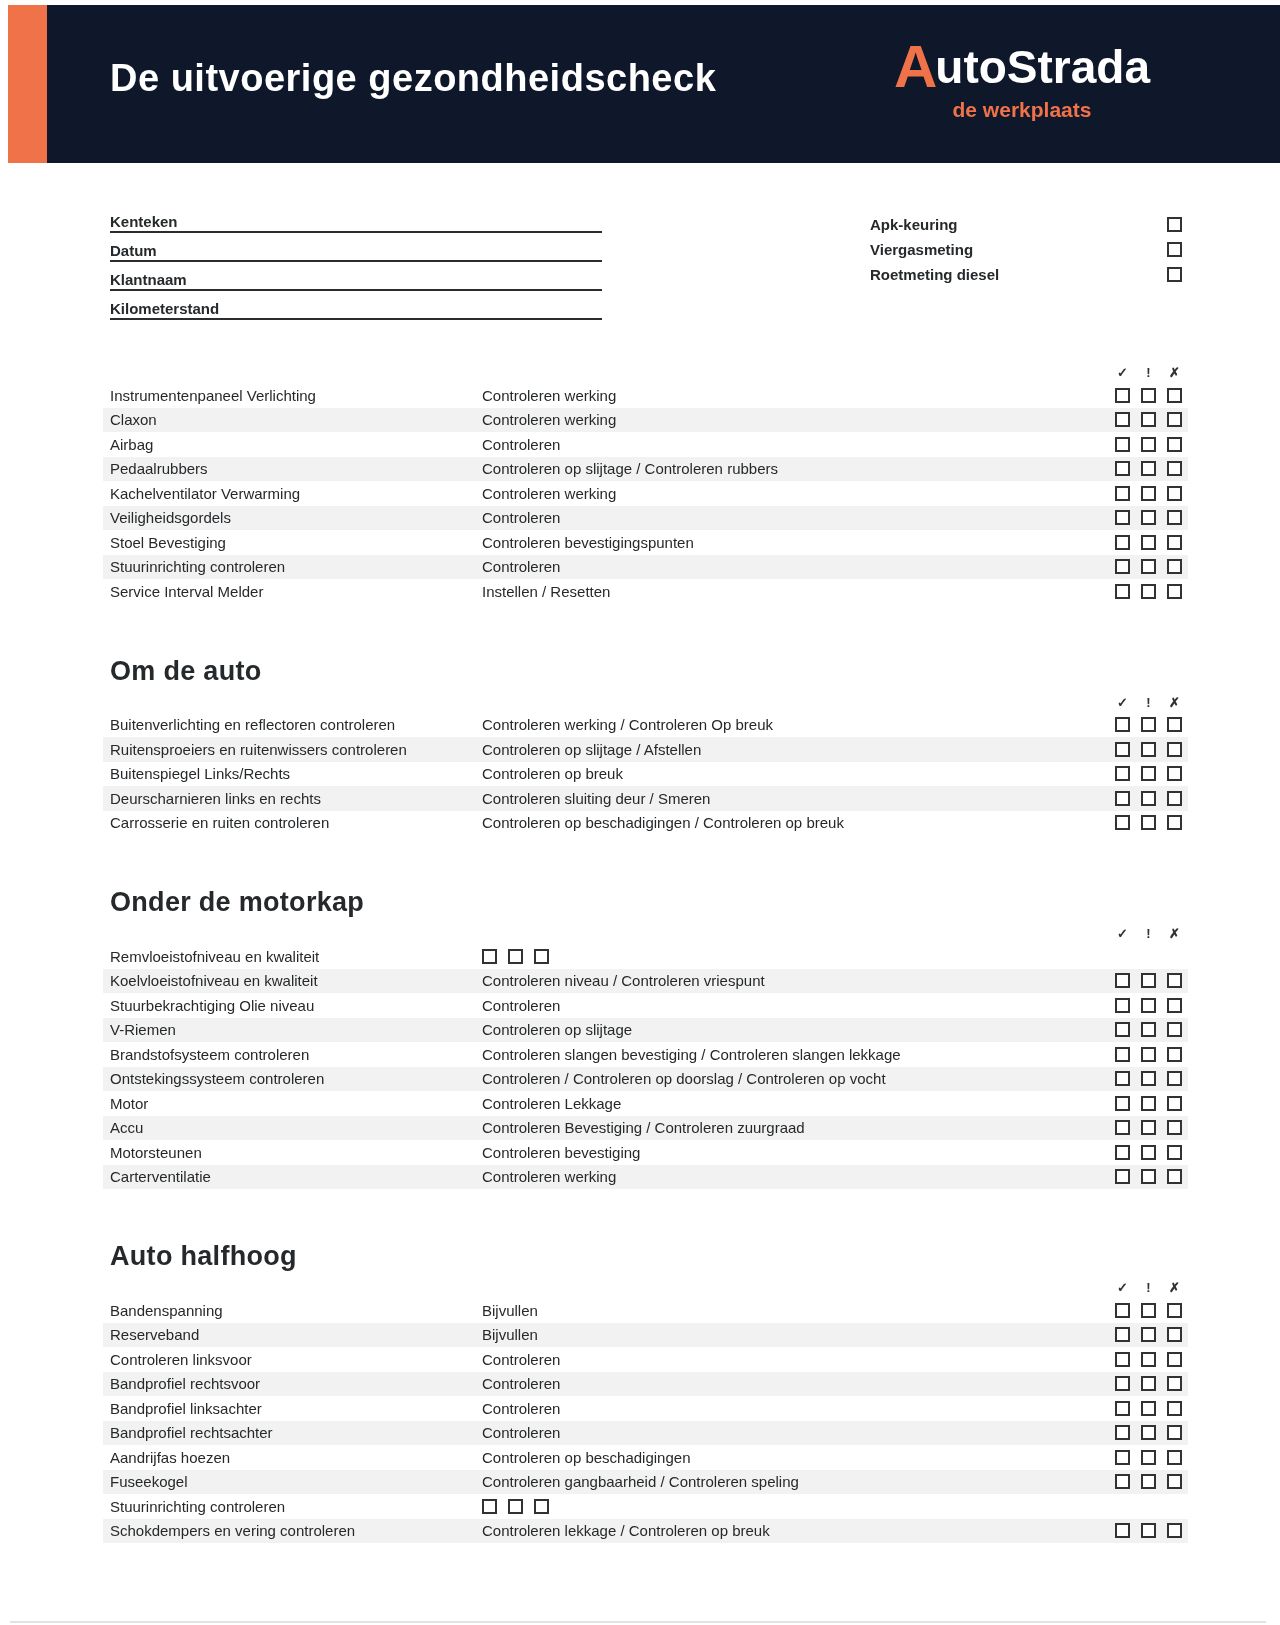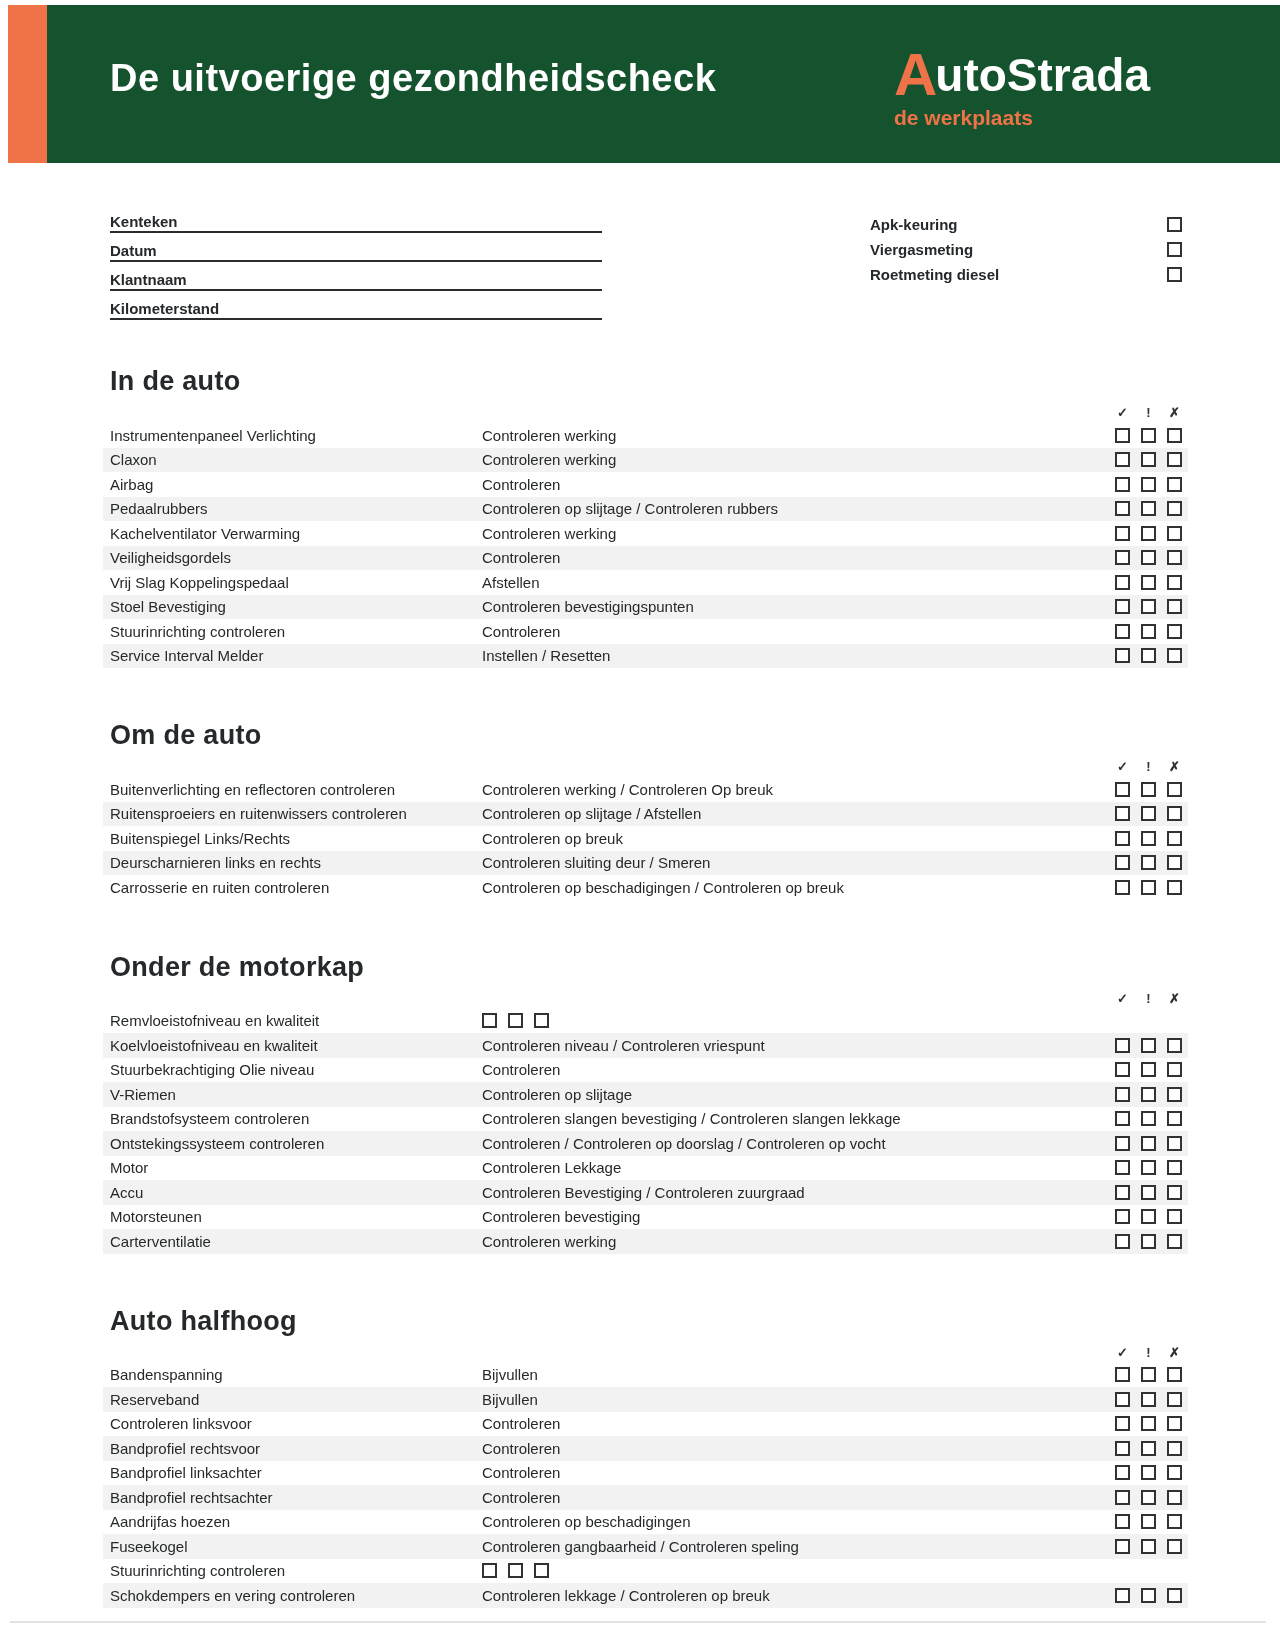--- a/index.html
+++ b/index.html
@@ -6,29 +6,29 @@
   html, body { background: #ffffff; }
   body {
     width: 1280px; height: 1625px;
     position: relative; overflow: hidden;
     font-family: "Liberation Sans", sans-serif;
     color: #26292B;
   }
   
   .header {
     position: absolute; top: 5px; left: 8px; right: 0; height: 158px;
-    background: #14532d;
+    background: #0f172a;
   }
   .accent-bar { position: absolute; left: 0; top: 0; bottom: 0; width: 39px; background: #EF7249; }
   .page-title {
     position: absolute; left: 102px; top: 52px;
     color: #ffffff; font-size: 38px; font-weight: bold; letter-spacing: .5px;
     white-space: nowrap;
   }
-  .logo { position: absolute; right: 130px; top: 40px; text-align: left; line-height: 1; }
+  .logo { position: absolute; right: 130px; top: 32px; text-align: center; line-height: 1; }
   .logo-name { font-weight: bold; color: #ffffff; font-size: 46px; white-space: nowrap; }
   .logo-a { color: #EF7249; font-size: 60px; vertical-align: -4px; letter-spacing: -2px; }
   .logo-tag { color: #EF7249; font-size: 21px; font-weight: bold; margin-top: 2px; }
   
   .content { position: absolute; top: 163px; left: 110px; width: 1078px; }
   .form-area { margin-top: 51px; display: flex; justify-content: space-between; }
   .form-fields { width: 492px; }
   .field { margin-bottom: 10px; }
   .field label { display: block; font-size: 15px; font-weight: bold; line-height: 16px; }
   .field-line { border-bottom: 2px solid #2A2D2F; height: 3px; cursor: text; }
@@ -105,21 +105,20 @@
           <span class="checkbox"></span>
         </div>
         <div class="extra-check">
           <span class="extra-check-label">Roetmeting diesel</span>
           <span class="checkbox"></span>
         </div>
       </div>
   </div>
   <div>
       <section class="check-section">
-        <h2 class="section-title">In de auto</h2>
         <div class="legend">
           <span class="legend-glyph">✓</span>
           <span class="legend-glyph">!</span>
           <span class="legend-glyph">✗</span>
         </div>
         <div class="rows">
           <div class="row">
             <span class="item">Instrumentenpaneel Verlichting</span>
             <span class="action">Controleren werking</span>
             <span class="checks">
@@ -160,29 +159,20 @@
             <span class="action">Controleren werking</span>
             <span class="checks">
               <span class="checkbox"></span>
               <span class="checkbox"></span>
               <span class="checkbox"></span>
             </span>
           </div>
           <div class="row">
             <span class="item">Veiligheidsgordels</span>
             <span class="action">Controleren</span>
-            <span class="checks">
-              <span class="checkbox"></span>
-              <span class="checkbox"></span>
-              <span class="checkbox"></span>
-            </span>
-          </div>
-          <div class="row">
-            <span class="item">Vrij Slag Koppelingspedaal</span>
-            <span class="action">Afstellen</span>
             <span class="checks">
               <span class="checkbox"></span>
               <span class="checkbox"></span>
               <span class="checkbox"></span>
             </span>
           </div>
           <div class="row">
             <span class="item">Stoel Bevestiging</span>
             <span class="action">Controleren bevestigingspunten</span>
             <span class="checks">

